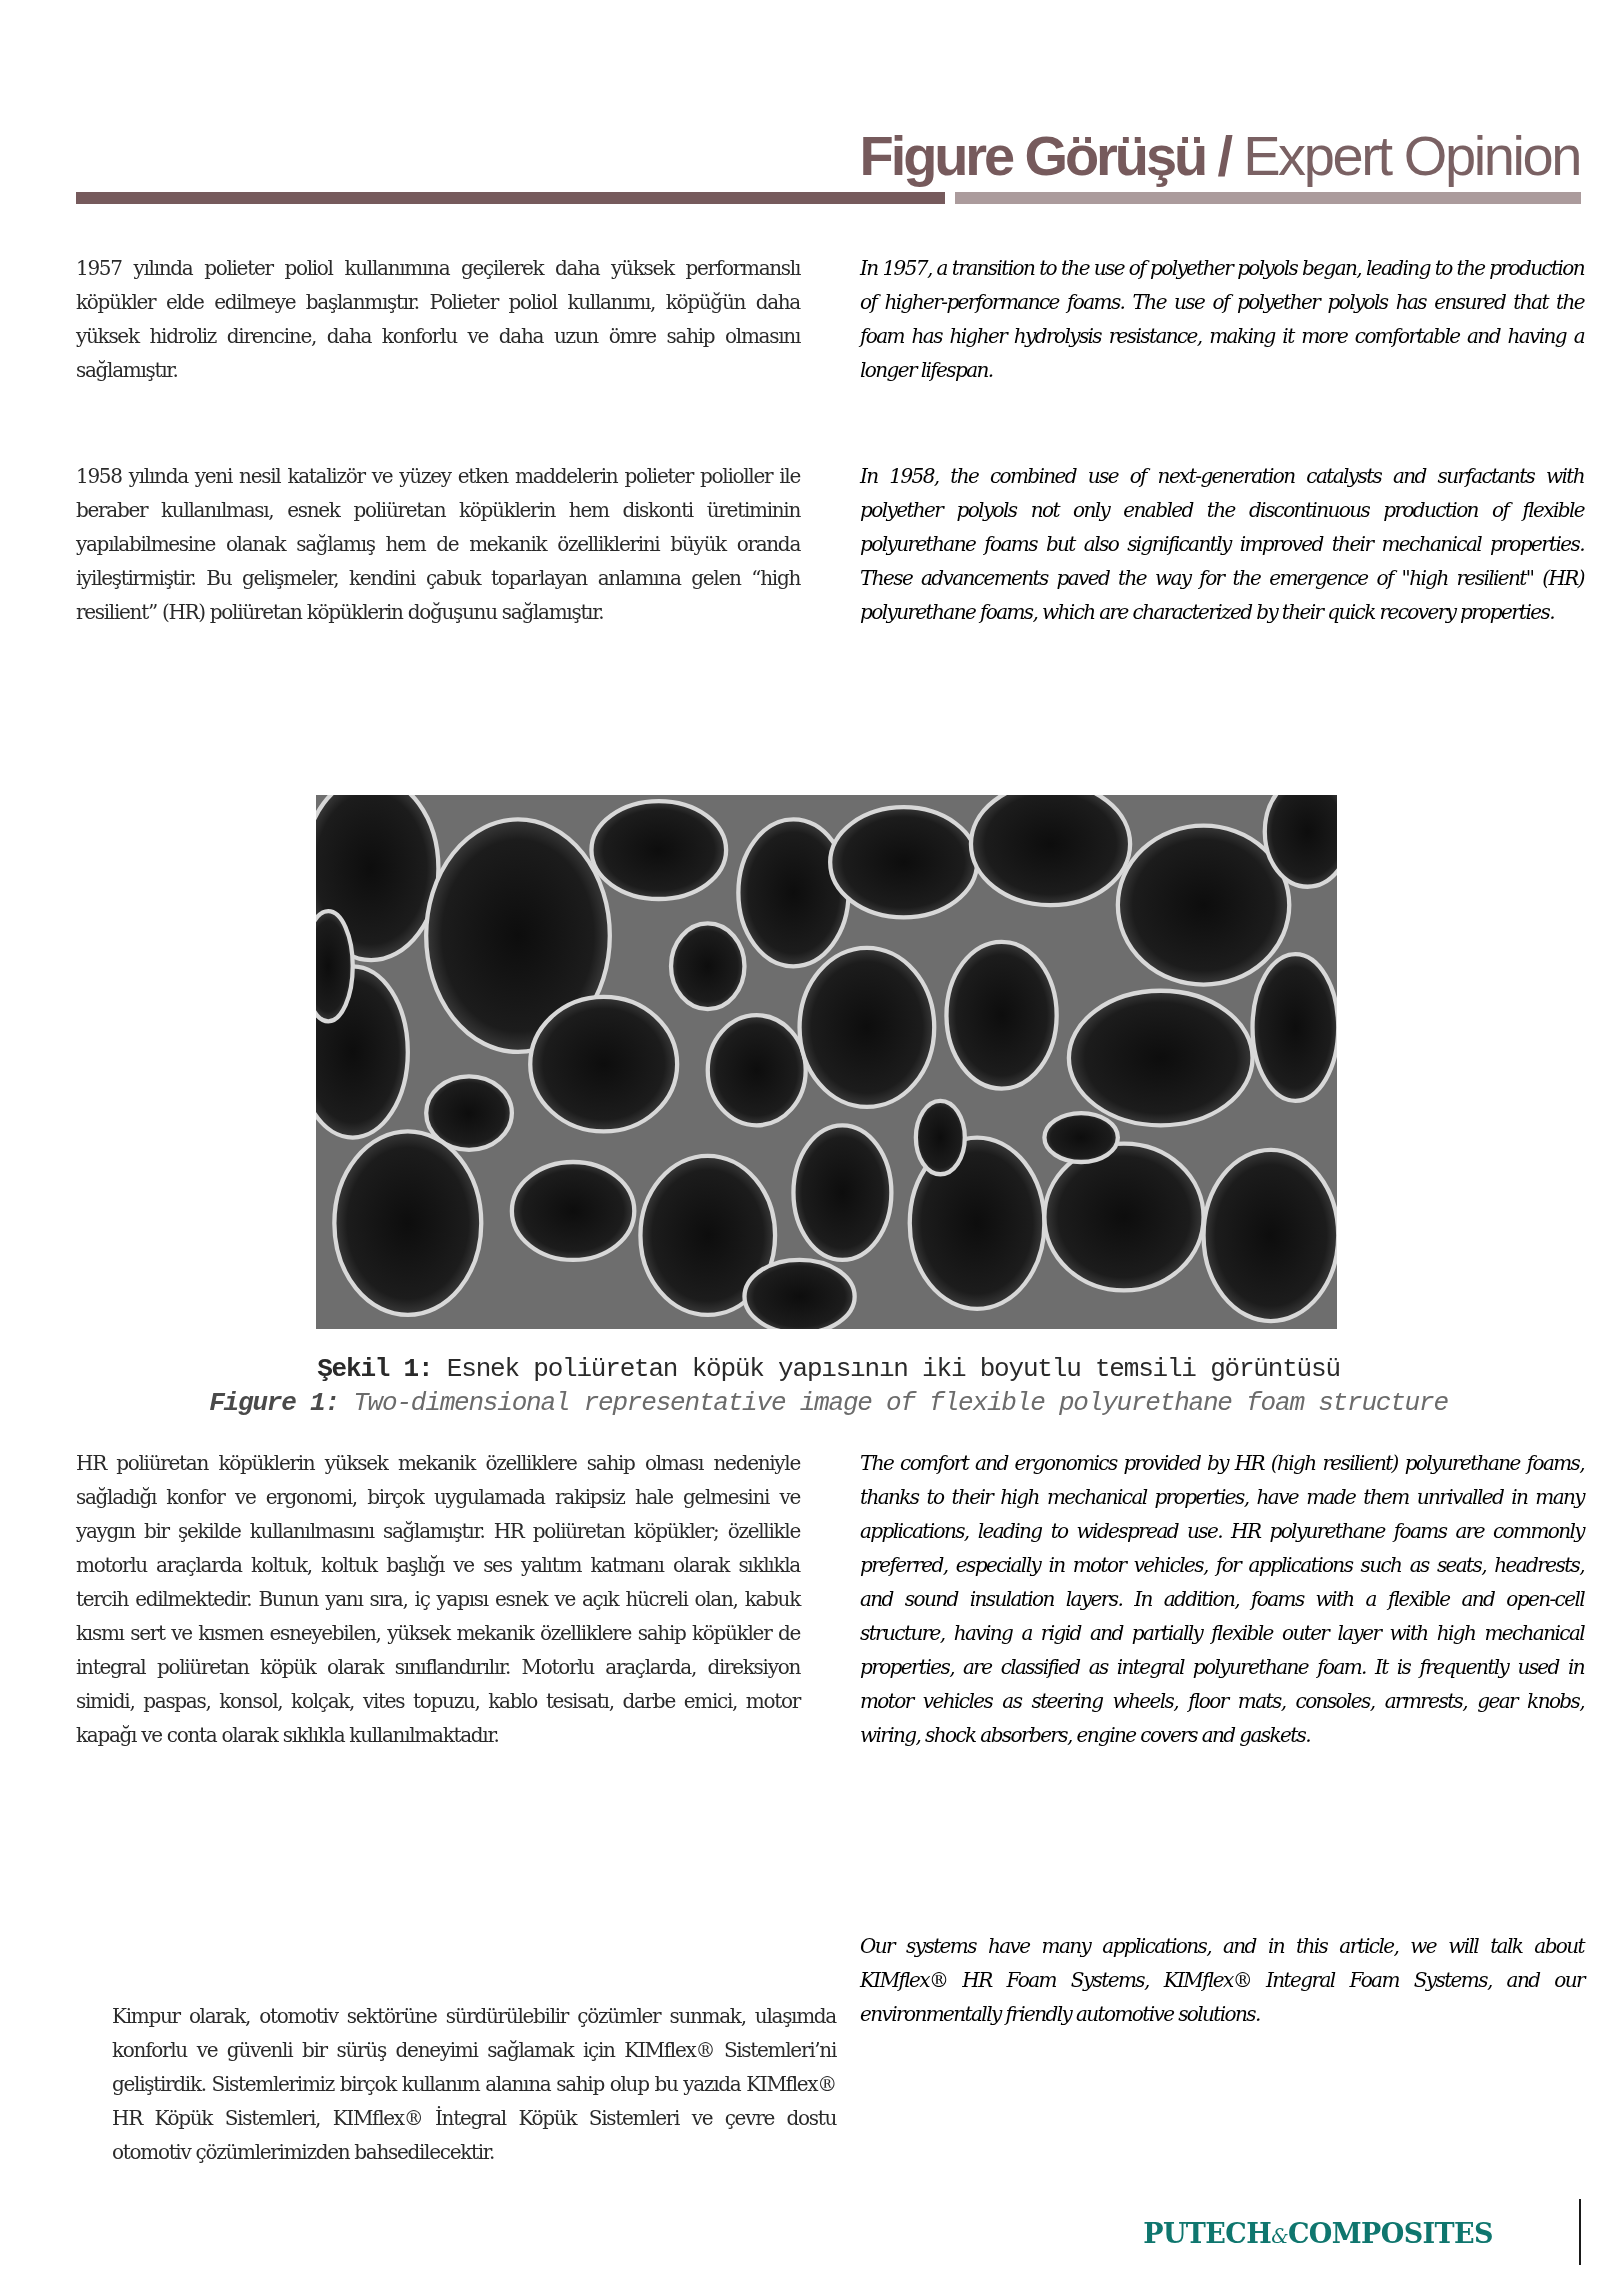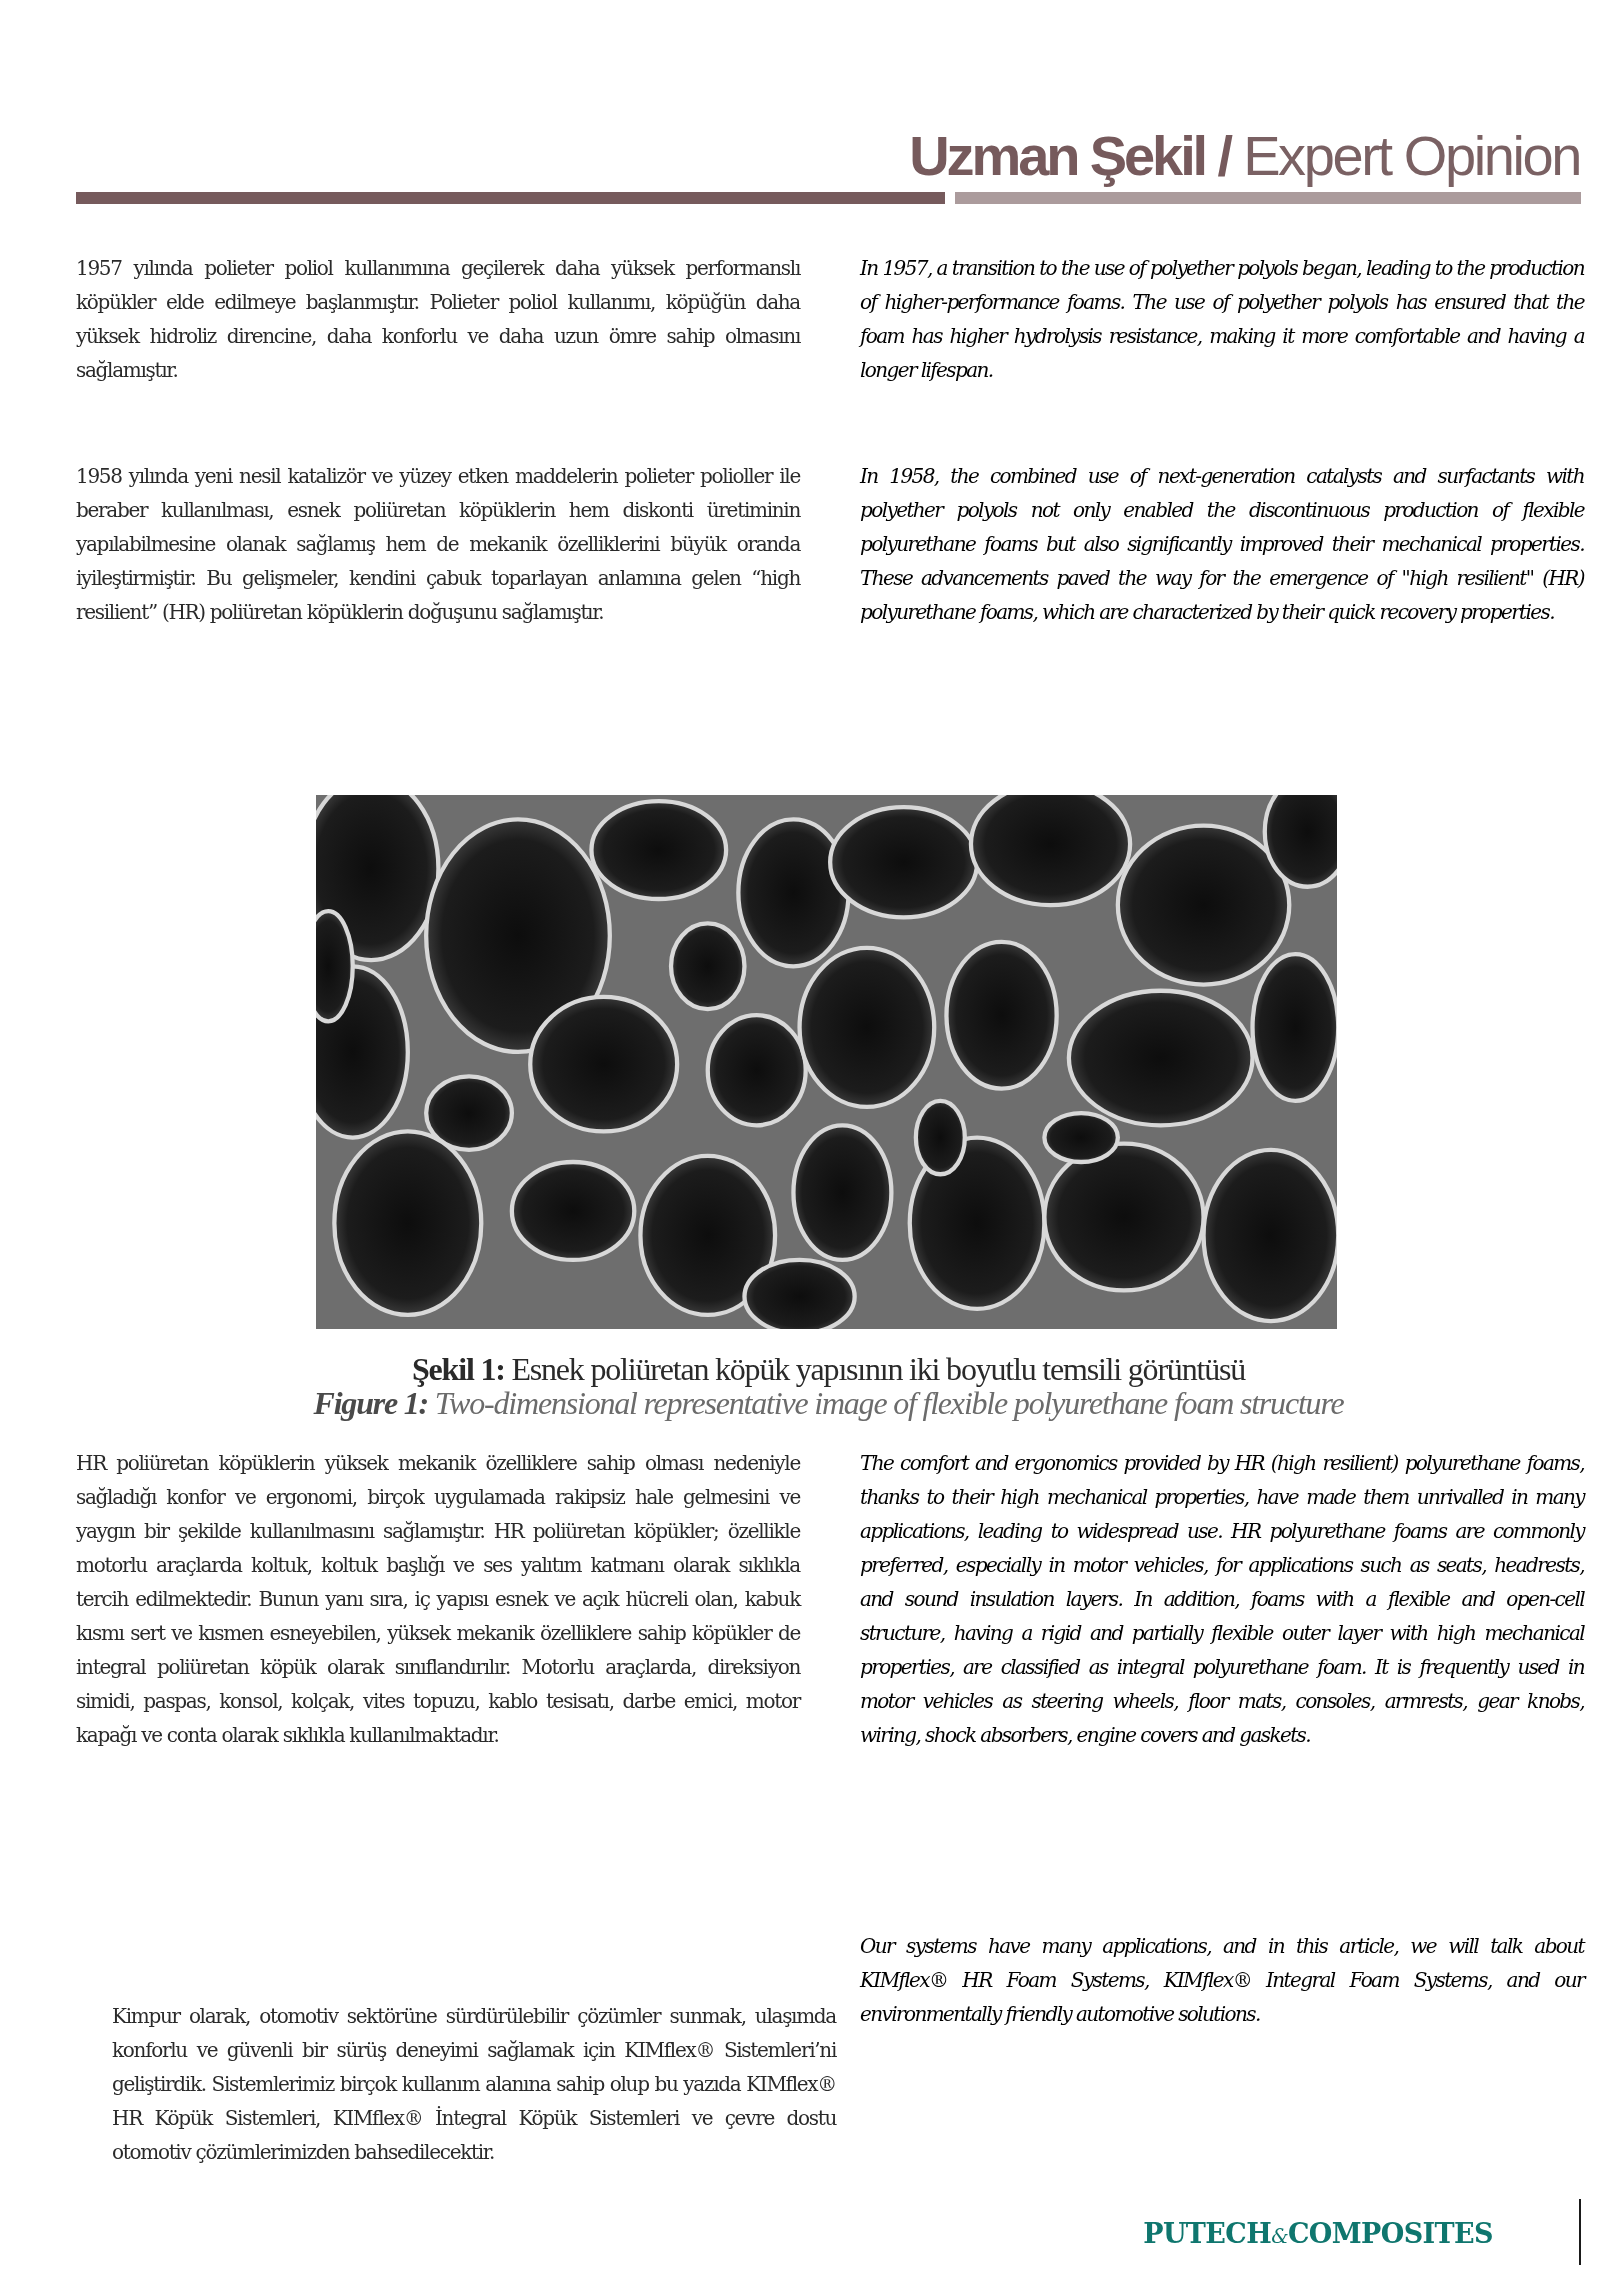--- a/index.html
+++ b/index.html
@@ -21,34 +21,34 @@
   .col p { margin: 0; }
 
   .p1tr { top: 251px; } .p1en { top: 251px; }
   .p2tr { top: 459px; } .p2en { top: 459px; }
   .p3tr { top: 1446px; } .p3en { top: 1446px; }
   .p4tr { top: 1999px; margin-left: 36px; } .p4en { top: 1929px; }
 
   .figure { position: absolute; left: 316px; top: 795px; width: 1021px; height: 534px; background: #1c1c1c; overflow: hidden; }
   .figure svg { display: block; width: 100%; height: 100%; }
 
-  .caption { position: absolute; left: 76px; width: 1505px; text-align: center; font-family: Liberation Serif, serif; font-size: 32px; line-height: 34px; letter-spacing: -1.2px; }
+  .caption { position: absolute; left: 76px; width: 1505px; text-align: center; font-family: Liberation Mono, monospace; font-size: 26px; line-height: 34px; letter-spacing: -1.2px; }
   .cap-tr { top: 1352px; color: #2a2a2a; }
   .cap-tr b { font-weight: bold; }
   .cap-en { top: 1386px; color: #6b6b6b; font-style: italic; }
   .cap-en b { font-weight: bold; color: #4a4a4a; }
 
   .footer-brand { position: absolute; right: 130px; top: 2217px; font-family: "DejaVu Serif", serif; font-weight: bold; font-size: 27px; line-height: 34px; color: #0f766e; letter-spacing: -0.6px; white-space: nowrap; }
   .footer-brand .amp { font-size: 19.6px; font-weight: normal; font-style: italic; }
   .footer-line { position: absolute; left: 1579px; top: 2199px; width: 2.4px; height: 66px; background: #1a1a1a; }
 </style>
 </head>
 <body>
 
-<div class="header-title"><span class="tr">Uzman Şekil /</span><span class="en"> Expert Opinion</span></div>
+<div class="header-title"><span class="tr">Figure Görüşü /</span><span class="en"> Expert Opinion</span></div>
 <div class="rule-dark"></div>
 <div class="rule-light"></div>
 
 <div class="col tr p1tr">
     <p>1957 yılında polieter poliol kullanımına geçilerek daha yüksek performanslı köpükler elde edilmeye başlanmıştır. Polieter poliol kullanımı, köpüğün daha yüksek hidroliz direncine, daha konforlu ve daha uzun ömre sahip olmasını sağlamıştır.</p>
   </div>
 <div class="col en p1en">
     <p>In 1957, a transition to the use of polyether polyols began, leading to the production of higher-performance foams. The use of polyether polyols has ensured that the foam has higher hydrolysis resistance, making it more comfortable and having a longer lifespan.</p>
   </div>
 

